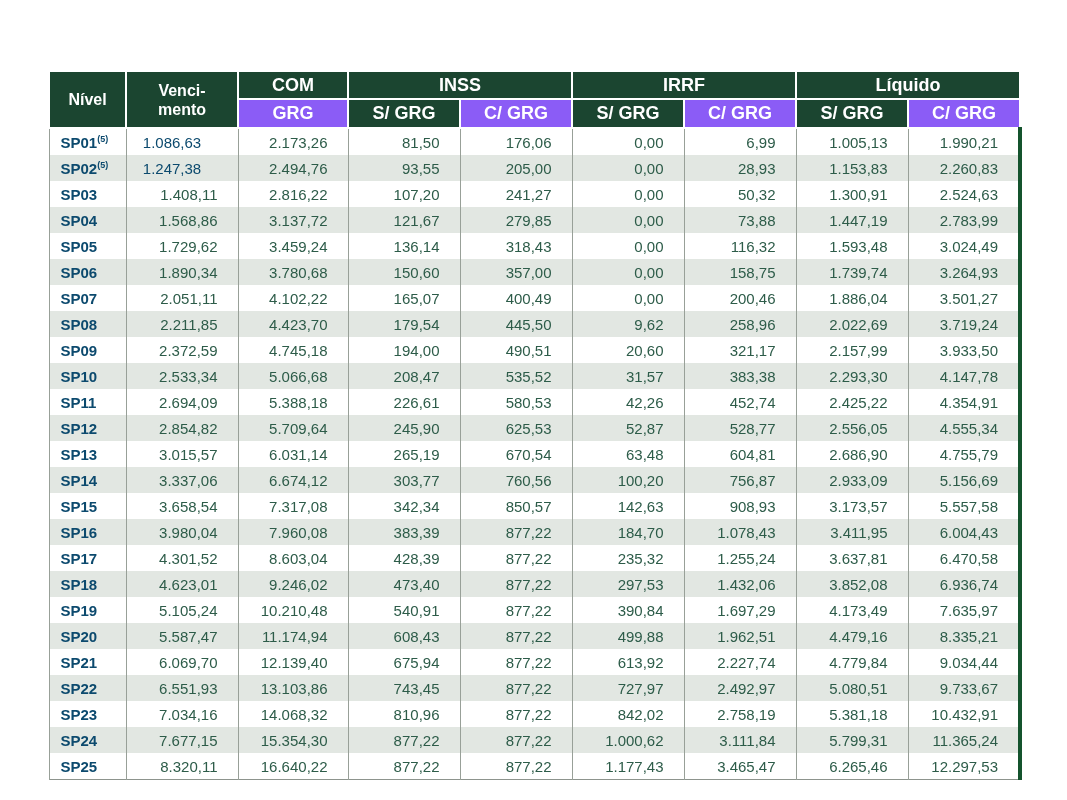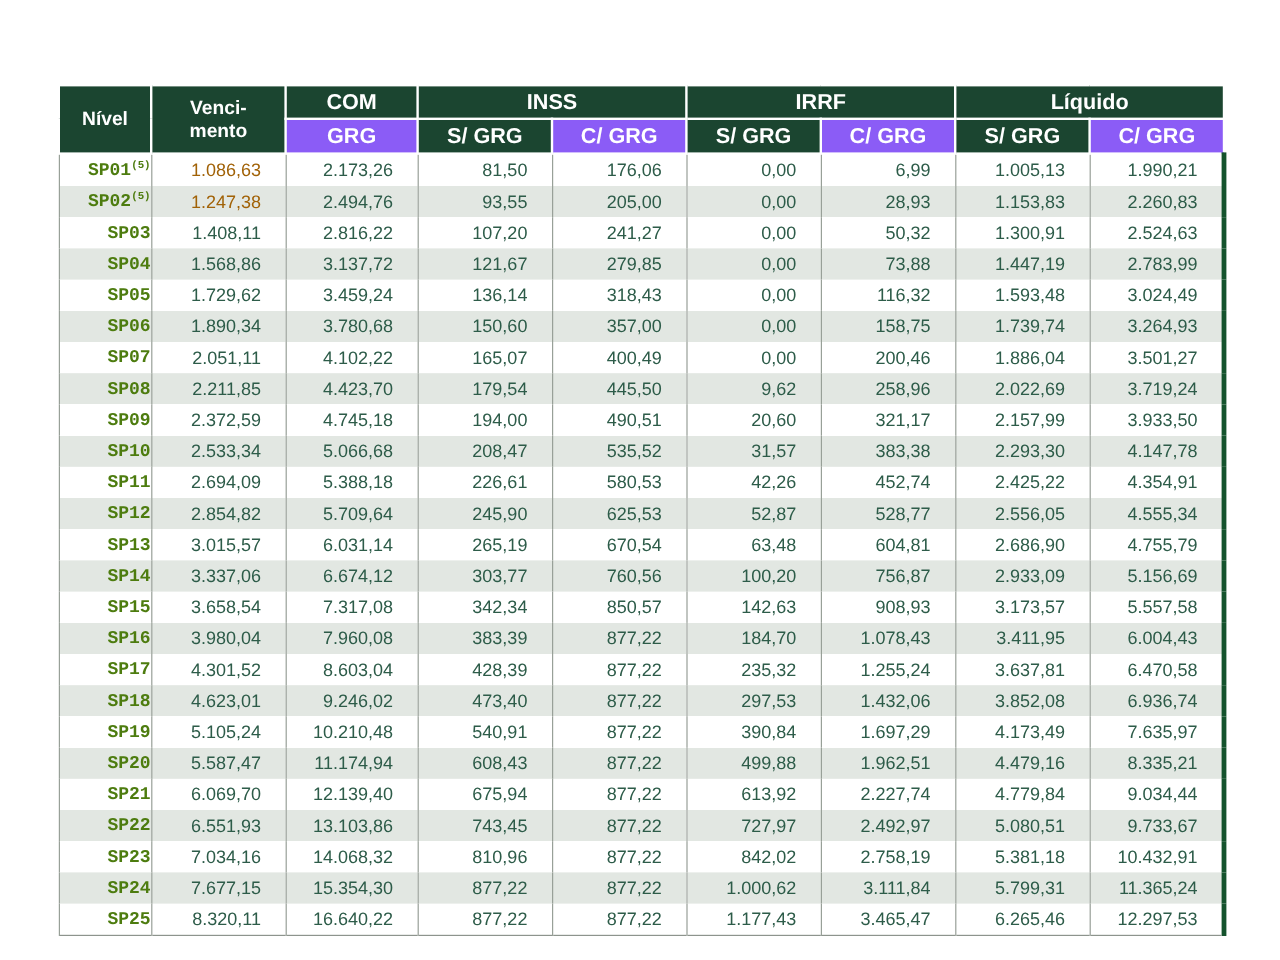--- a/index.html
+++ b/index.html
@@ -52,31 +52,30 @@
     font-size: 15px;
     color: #2d5c49;
     text-align: right;
     height: 26px;
     padding: 0 20px 0 0;
     border-right: 1px solid #98a098;
     white-space: nowrap;
     overflow: hidden;
   }
   tbody td.nivel {
-    text-align: right;
+    text-align: left;
     padding: 0 0 0 11px;
     font-weight: bold;
-    color: #4d7c0f;
+    color: #0c4a6e;
     border-left: 1px solid #98a098;
     font-size: 15px;
-    font-family: Liberation Mono, monospace;
   }
   tbody td:last-child { border-right: 4px solid #14532d; }
   tbody tr.stripe { background: #e2e7e2; }
-  .red { color: #a16207; }
+  .red { color: #0c4a6e; text-align: center; }
   tbody td sup {
     font-size: 9px;
     line-height: 0;
     vertical-align: super;
     font-weight: bold;
   }
 </style>
 </head>
 <body>
 

